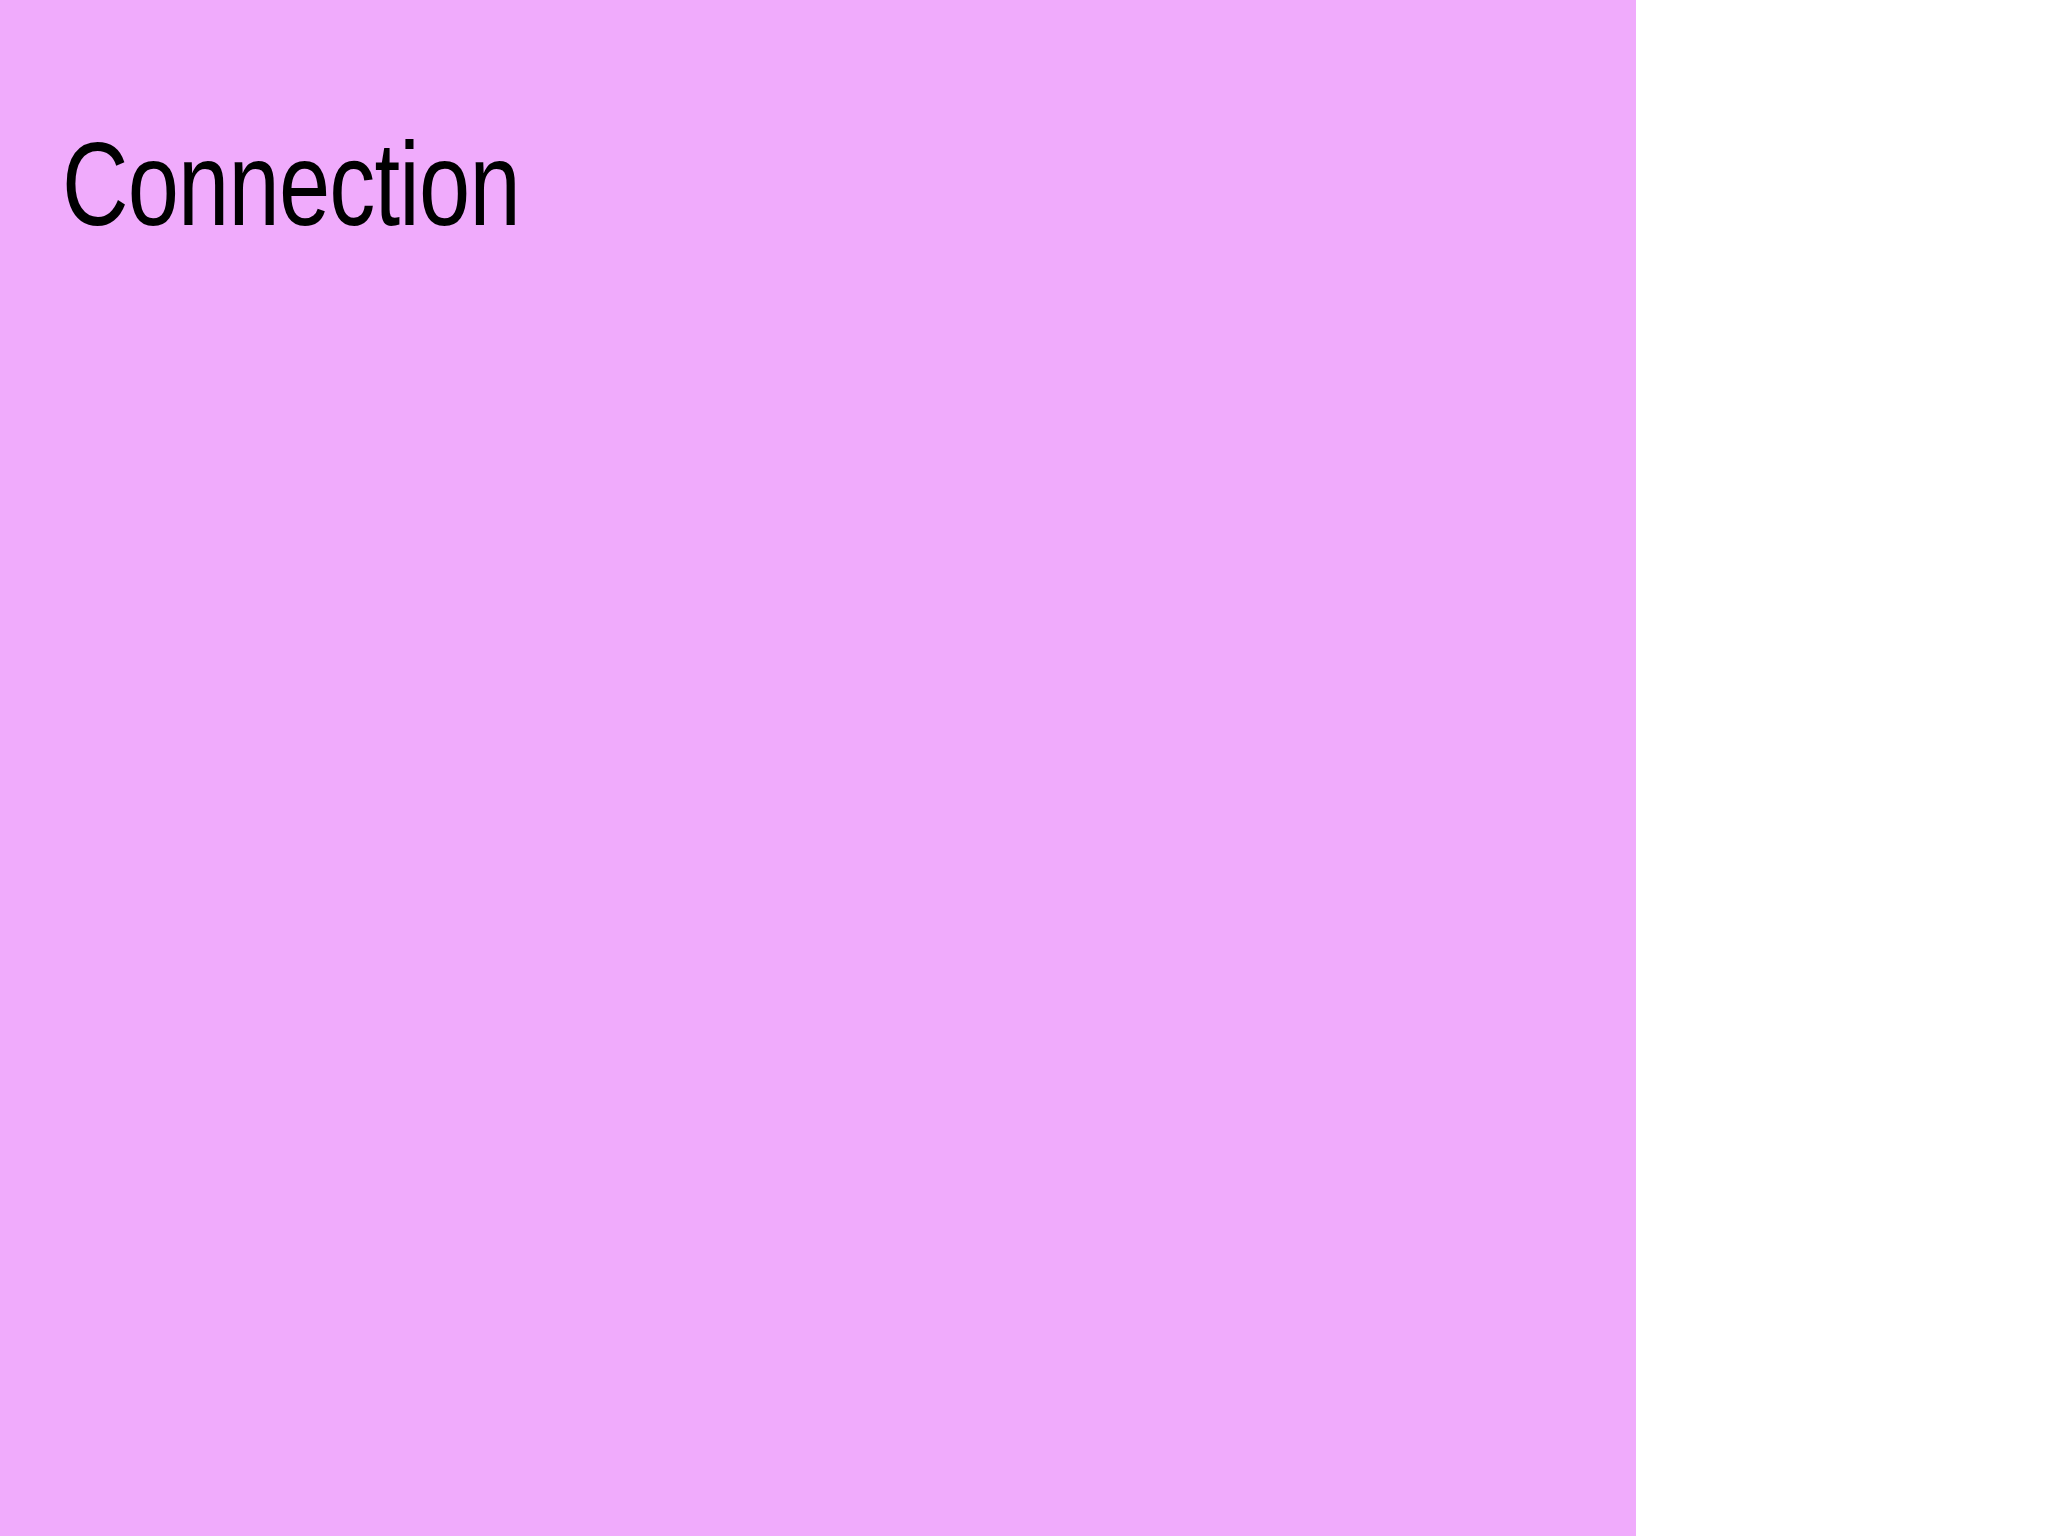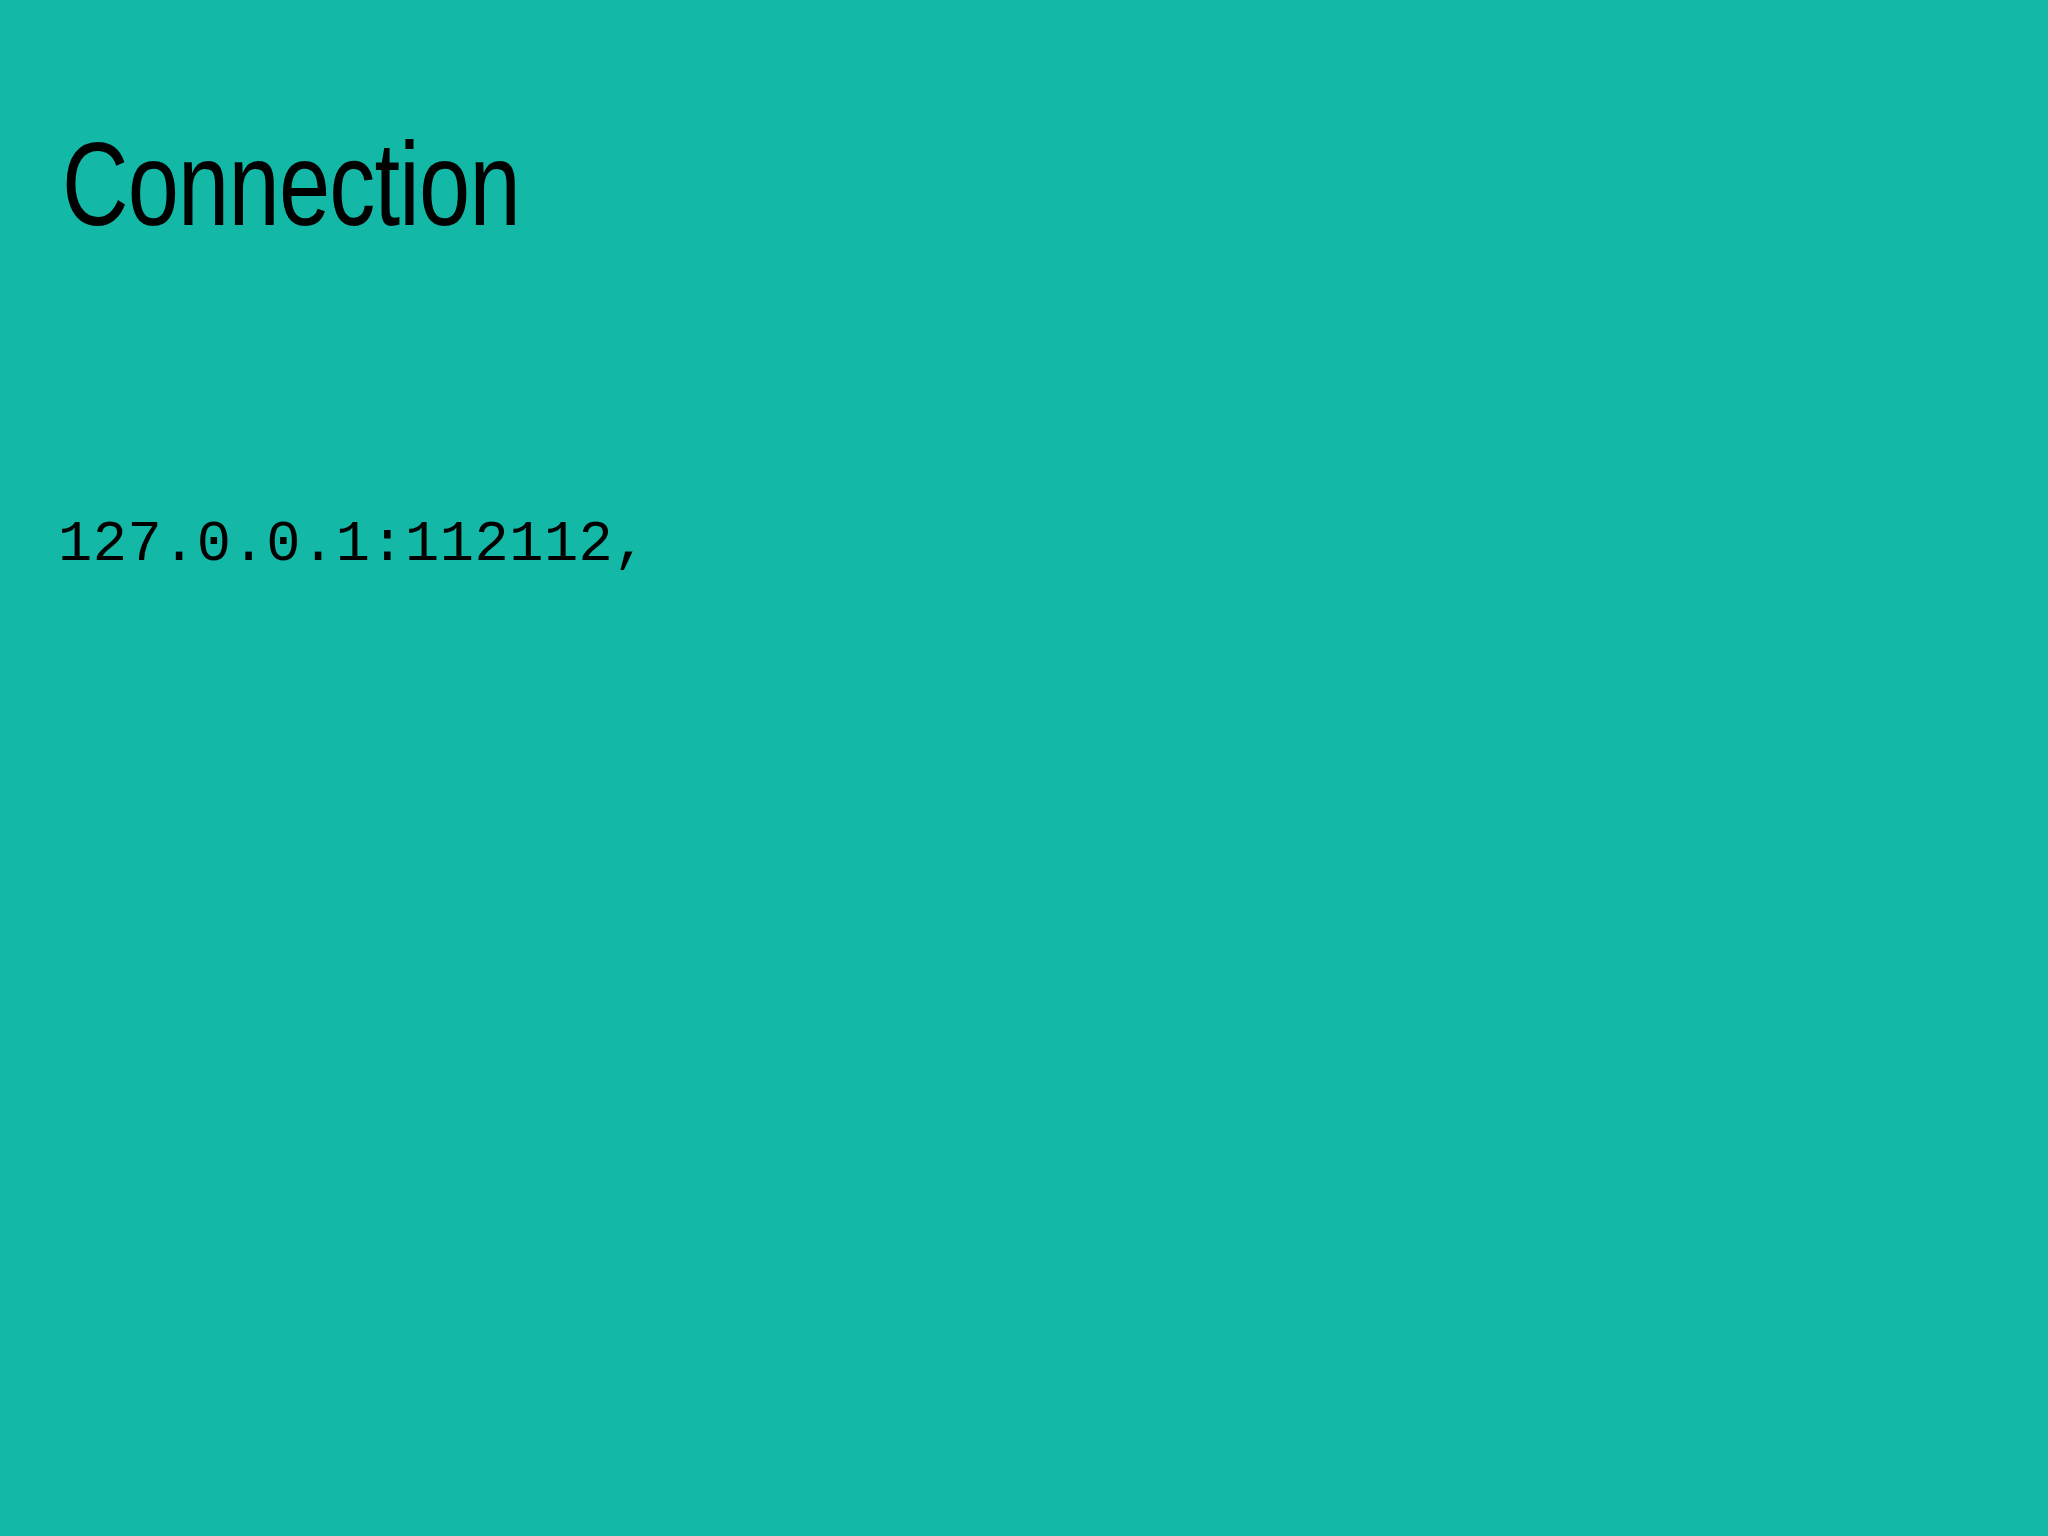--- a/index.html
+++ b/index.html
@@ -9,23 +9,23 @@
     background: #ffffff;
   }
 
   body {
     font-family: "Liberation Sans", sans-serif;
     -webkit-font-smoothing: antialiased;
   }
 
   .slide {
     position: relative;
-    width: 2048px;
+    width: 1636px;
     height: 1536px;
-    background: #14b8a6;
+    background: #f0abfc;
     overflow: hidden;
     box-sizing: border-box;
   }
 
   
   .slide-title {
     position: absolute;
     left: 62px;
     top: 46px;
     width: 1900px;
@@ -62,17 +62,16 @@
   }
 </style>
 </head>
 <body>
 
 <div class="slide">
 
   <h1 class="slide-title">Connection</h1>
 
   <div class="code-block">
-    <span class="code-line">127.0.0.1:112112,</span>
     
   </div>
 
 </div>
 
 </body></html>

